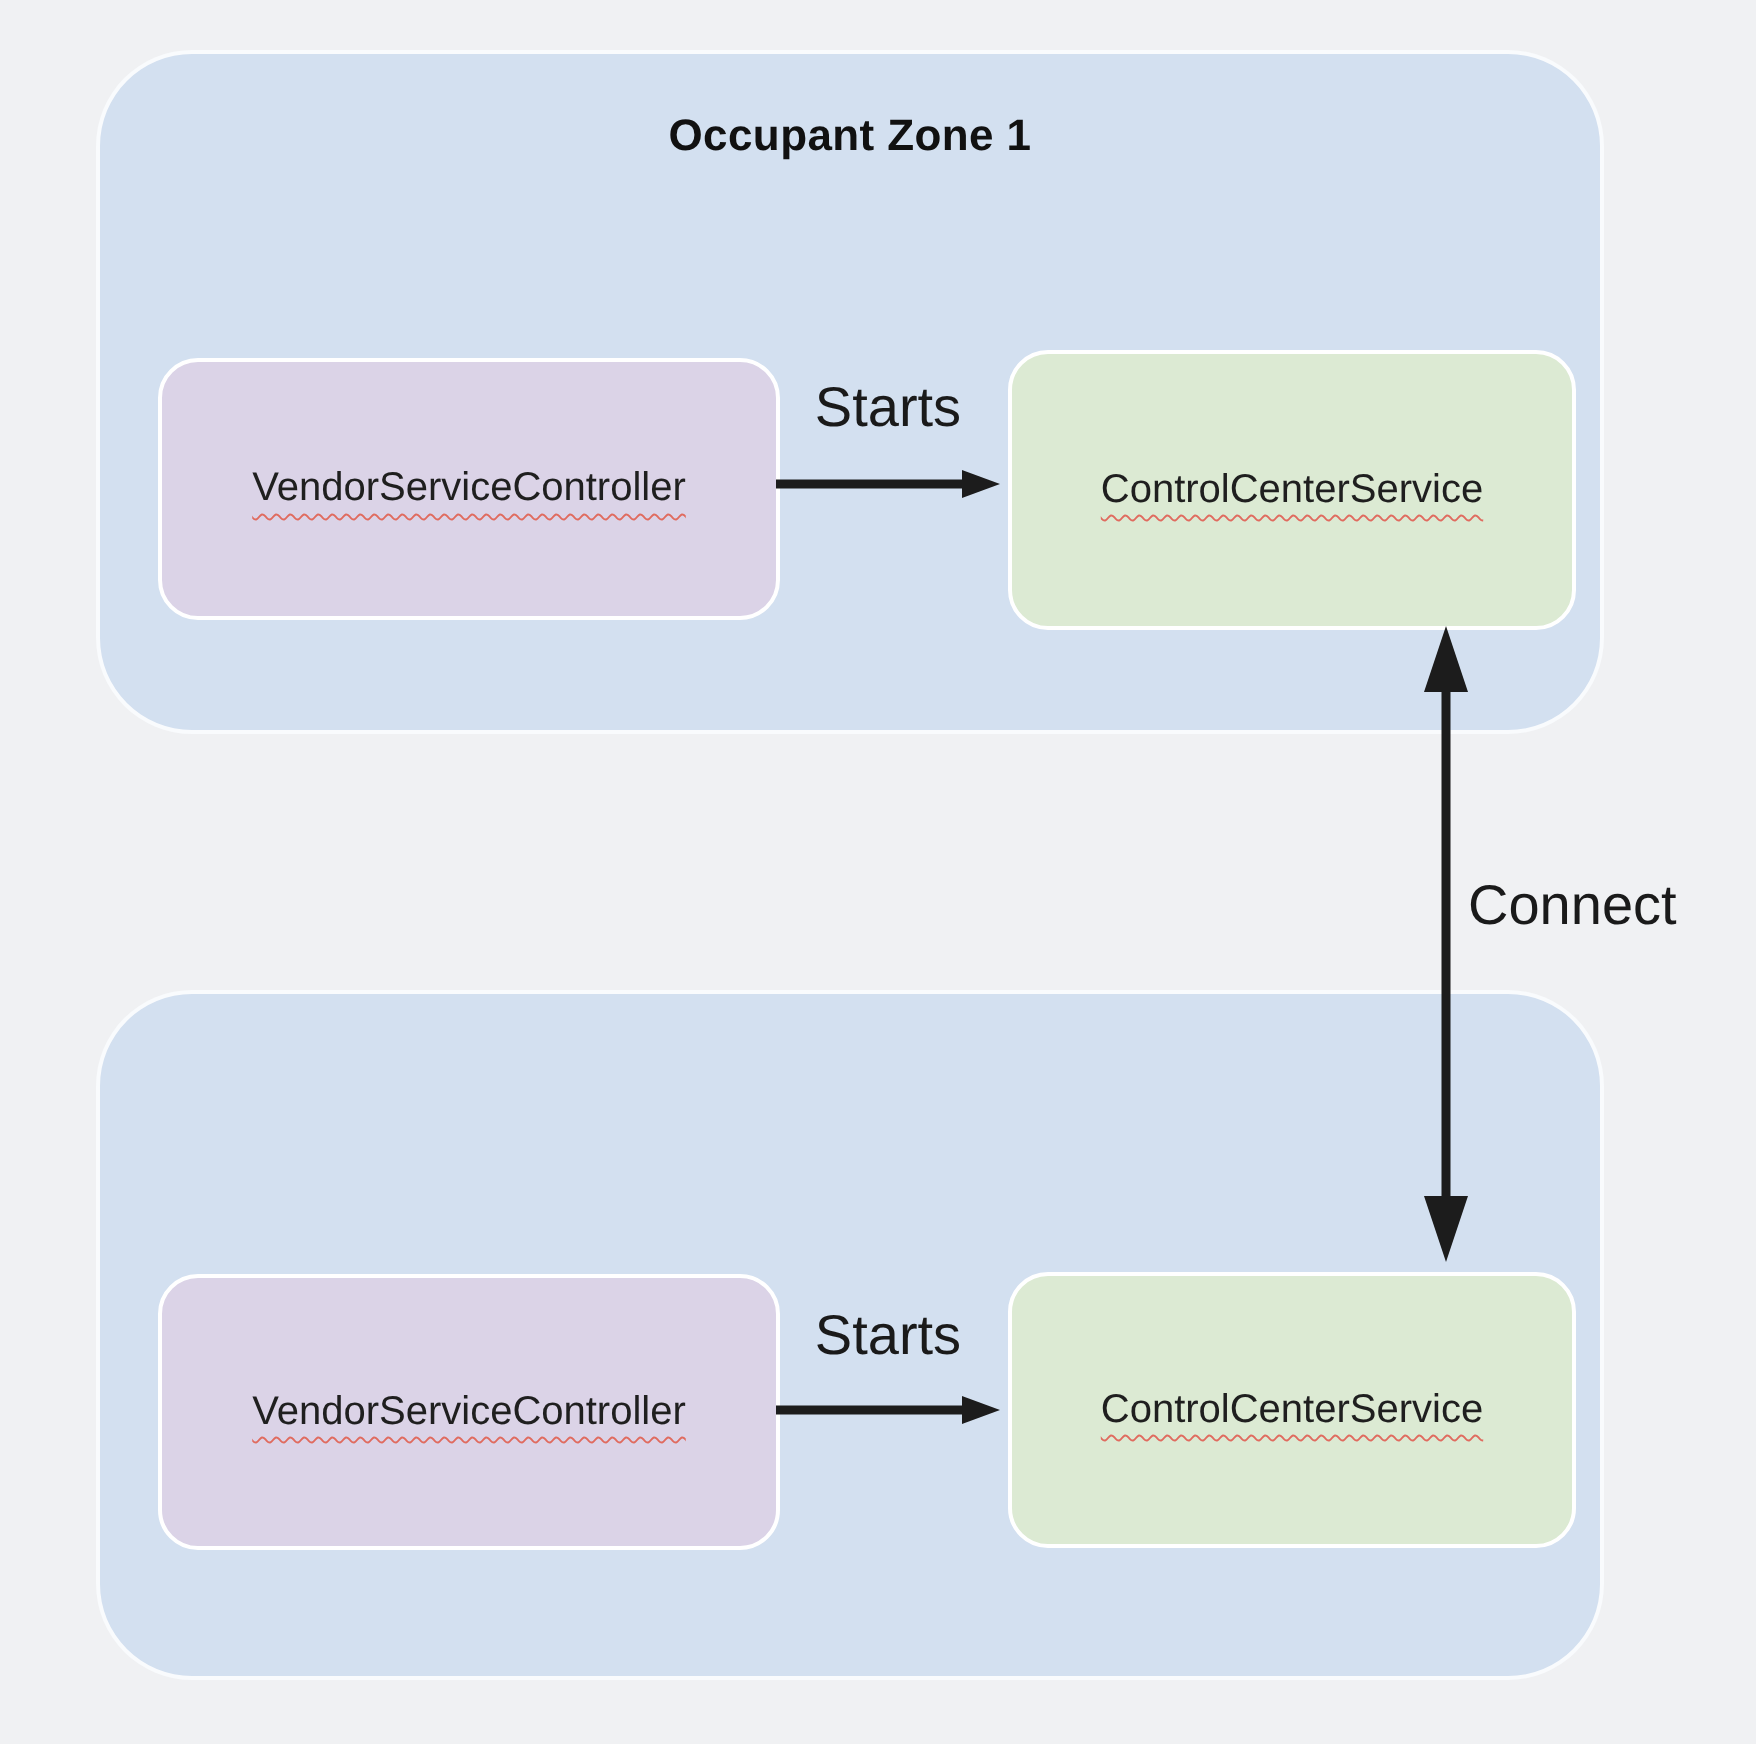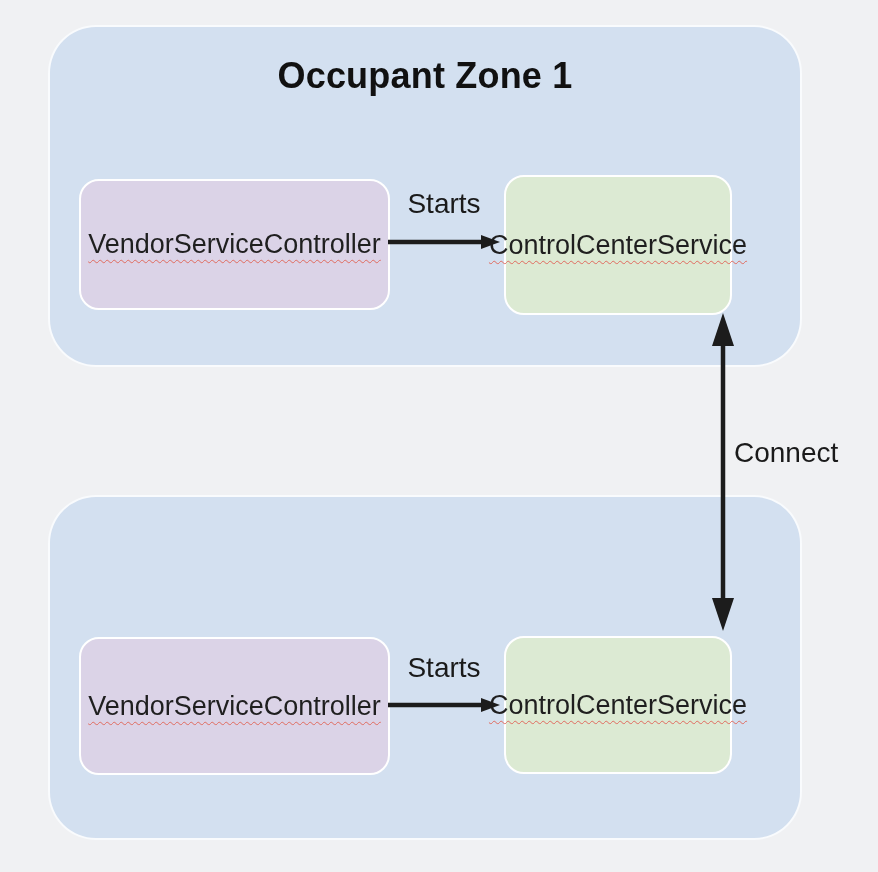--- a/index.html
+++ b/index.html
@@ -34,41 +34,41 @@
     border-radius: 48px;
   }
   .zone.zone-1 { top: 25px;  height: 342px; }
   .zone.zone-2 { top: 495px; height: 345px; }
   .zone-title {
     position: absolute;
     top: 28px;
     left: 0;
     width: 100%;
     text-align: center;
-    font-size: 36px;
+    font-size: 22px;
     font-weight: bold;
     color: #111111;
     letter-spacing: 0.2px;
   }
   .node {
     position: absolute;
     border: 2.5px solid var(--node-border);
     border-radius: 20px;
     display: flex;
     align-items: center;
     justify-content: center;
   }
   .node.controller { background: var(--controller-fill); left: 29px;  width: 311px; }
-  .node.service    { background: var(--service-fill);    left: 454px; width: 228px; }
+  .node.service    { background: var(--service-fill);    left: 454px; width: 284px; }
   .zone-1 .node.controller { top: 152px; height: 131px; }
   .zone-1 .node.service    { top: 148px; height: 140px; }
   .zone-2 .node.controller { top: 140px; height: 138px; }
   .zone-2 .node.service    { top: 139px; height: 138px; }
   .node-label {
-    font-size: 27px;
+    font-size: 20px;
     color: var(--text);
     white-space: nowrap;
     text-decoration-line: underline;
     text-decoration-style: wavy;
     text-decoration-color: var(--squiggle);
     text-decoration-thickness: 1px;
     text-underline-offset: 6px;
   }
   .edge-label {
     position: absolute;

